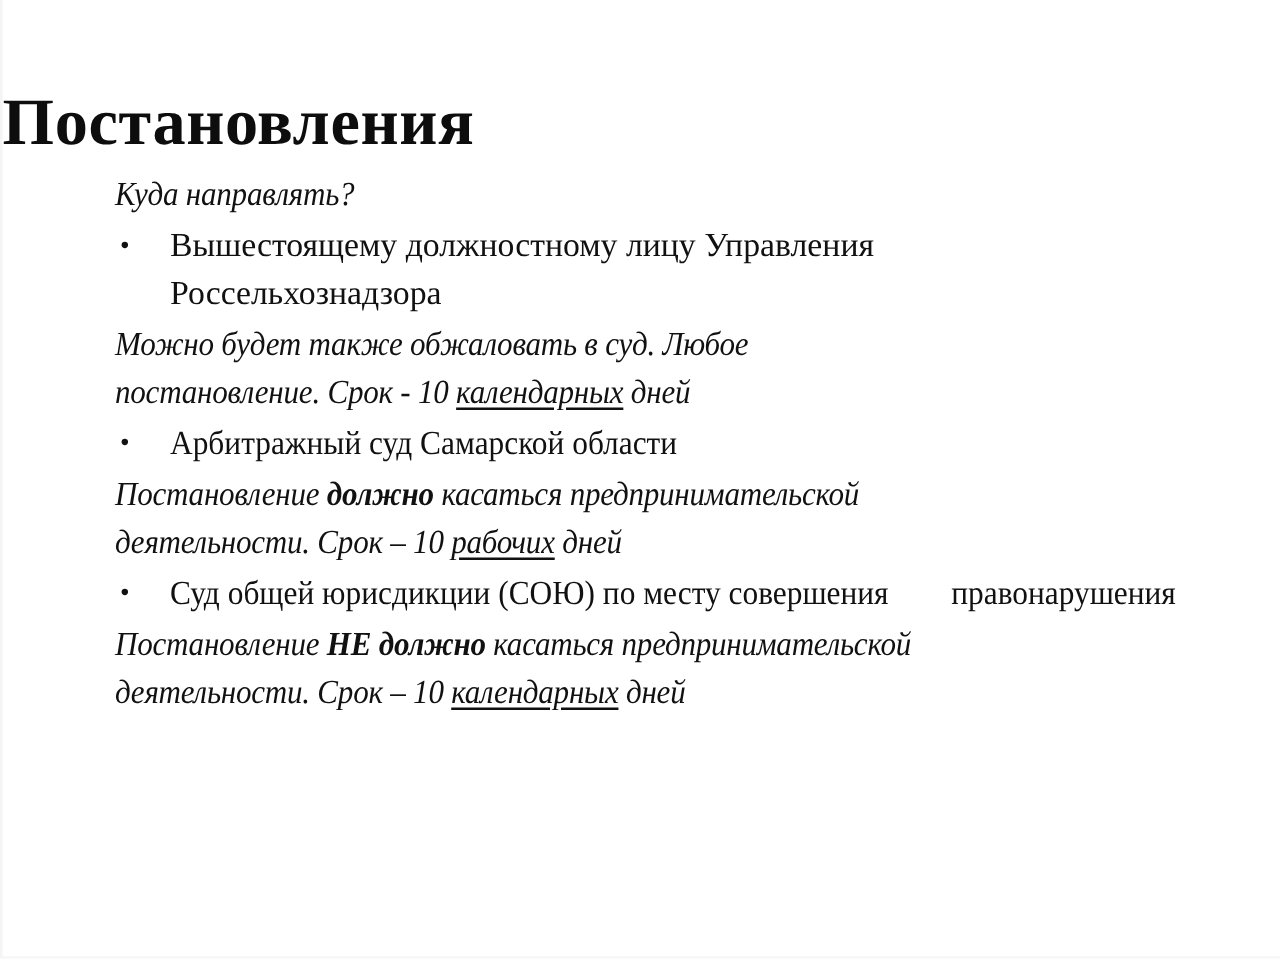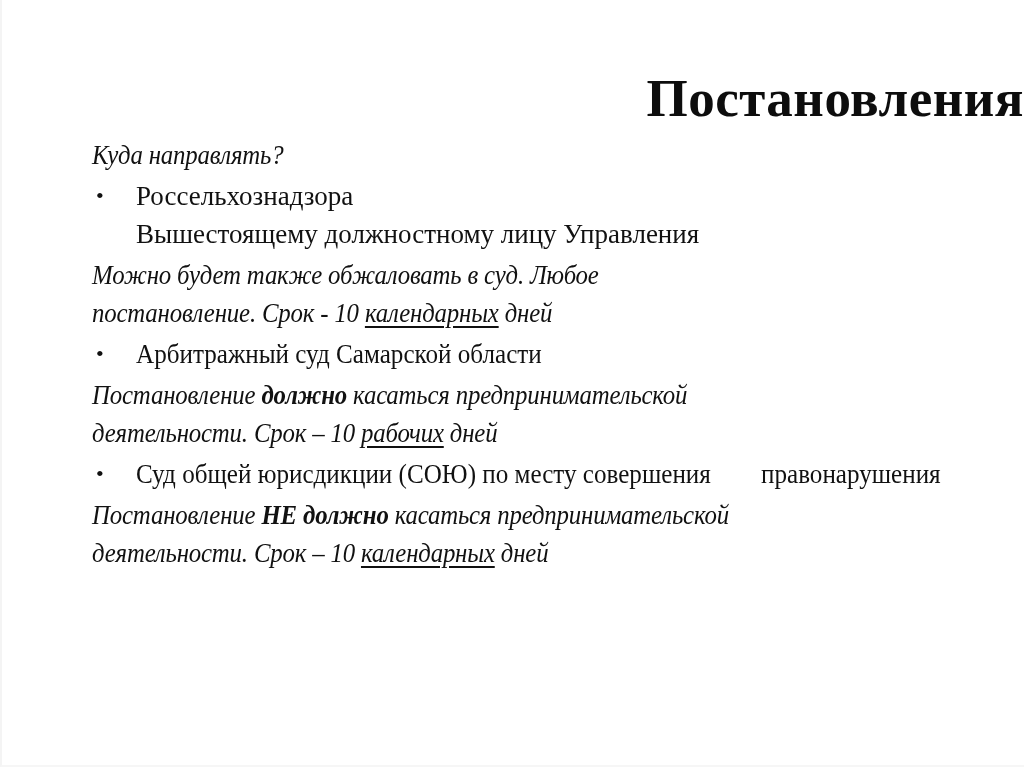--- a/index.html
+++ b/index.html
@@ -20,21 +20,21 @@
       left: 0; top: 0;
       width: 1022px; height: 765px;
       border-left: 2px solid #f4f4f4;
       border-bottom: 2px solid #f6f6f6;
       background: #ffffff;
     }
     .title {
       position: absolute;
       left: 0; right: 0;
       top: 66px;
-      text-align: right;
+      text-align: left;
       font-weight: bold;
       font-size: 53px;
       line-height: 64px;
       letter-spacing: 0.5px;
       color: #0d0d0d;
     }
     .content {
       position: absolute;
       left: 74px;
       top: 136px;
@@ -91,22 +91,22 @@
 <div class="slide">
 
   <div class="title">Постановления</div>
 
   <div class="content">
 
     <div class="line italic">Куда направлять?</div>
 
     <div class="bullet-block">
       <span class="bullet-glyph">•</span>
+      <span class="bullet-text">Вышестоящему должностному лицу Управления</span>
       <span class="bullet-text">Россельхознадзора</span>
-      <span class="bullet-text">Вышестоящему должностному лицу Управления</span>
     </div>
     <div class="line italic para">Можно будет также обжаловать в суд. Любое</div>
     <div class="line italic"><span>постановление. Срок - 10 </span><span class="u">календарных</span><span> дней</span></div>
 
     <div class="bullet-block">
       <span class="bullet-glyph">•</span>
       <span class="bullet-text condensed">Арбитражный суд Самарской области</span>
     </div>
     <div class="line italic para"><span>Постановление </span><span class="b">должно</span><span> касаться предпринимательской</span></div>
     <div class="line italic"><span>деятельности. Срок – 10 </span><span class="u">рабочих</span><span> дней</span></div>

